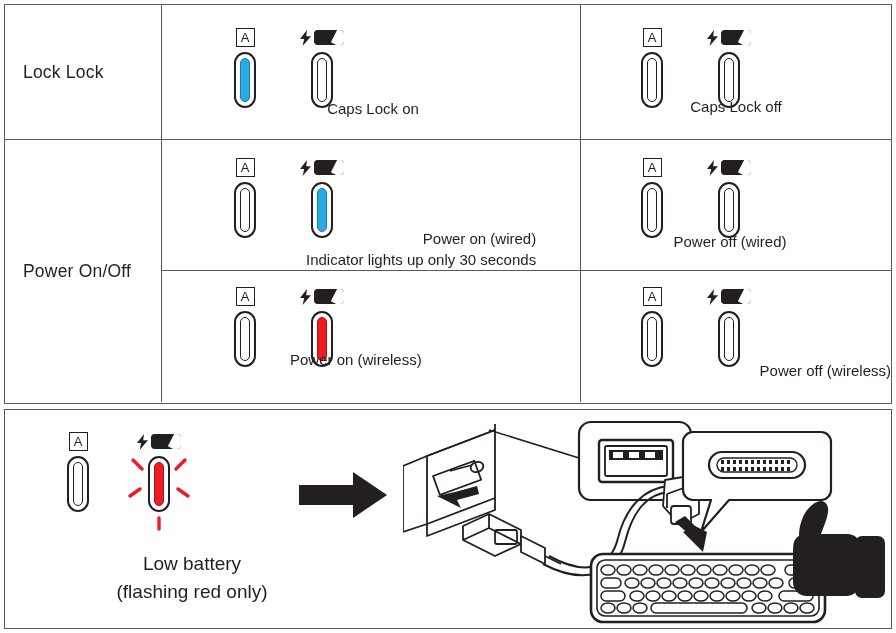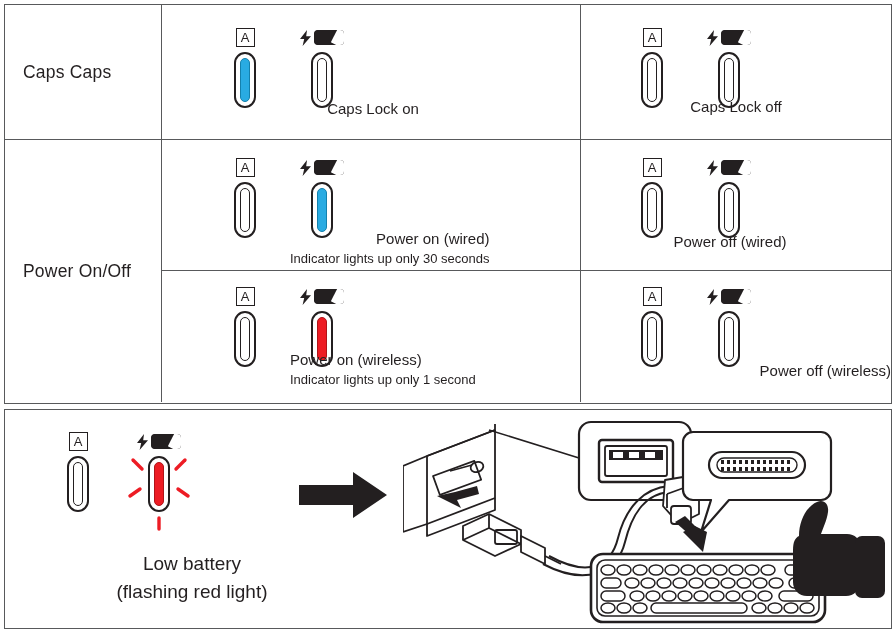--- a/index.html
+++ b/index.html
@@ -131,22 +131,23 @@
 
   .caption {
     position: absolute;
     text-align: center;
     font-size: 15px;
     line-height: 1.25;
     white-space: nowrap;
   }
   .caption .sub {
     display: block;
-    font-size: 13px;
+    font-size: 15px;
     margin-top: 2px;
+    margin-left: 16px;
   }
 
   
   .bottom-panel {
     position: absolute;
     left: 4px; top: 409px;
     width: 888px; height: 220px;
     border: 1.5px solid #58595b;
     background: #fff;
   }
@@ -165,21 +166,21 @@
 </head>
 <body>
 
 <div class="sheet">
 
   <div class="status-table">
 
     <div class="tbl-row row-capslock">
 
       <div class="cell-label">
-        <span>Caps Caps</span>
+        <span>Lock Lock</span>
       </div>
 
       <div class="cell-mid">
         <div class="led-group" style="left:72px; top:23px;">
 
           <div class="led-unit">
             <div class="cap-icon">
               <span>A</span>
             </div>
             <div class="led on-blue">
@@ -329,21 +330,20 @@
                       <span class="batt-frame"></span>
                     </span>
                 </div>
                 <div class="led on-red">
                     <span class="core"></span>
                   </div>
               </div>
             </div>
             <div class="caption" style="left:128px; top:80px; text-align:left;">
               <span>Power on (wireless)</span>
-              <span class="sub">Indicator lights up only 1 second</span>
             </div>
           </div>
 
           <div class="cell-right">
             <div class="led-group" style="left:60px; top:16px;">
               <div class="led-unit">
                 <div class="cap-icon">
                   <span>A</span>
                 </div>
                 <div class="led">
@@ -411,21 +411,21 @@
                 <span class="core"></span>
               </div>
           </div>
         </div>
 
       </div>
     </div>
 
     <div class="lowbatt-caption">
       <div>Low battery</div>
-      <div>(flashing red light)</div>
+      <div>(flashing red only)</div>
     </div>
 
     <svg class="arrow-svg" width="88" height="46" viewBox="0 0 88 46">
       <polygon points="0,13 54,13 54,0 88,23 54,46 54,33 0,33" fill="#231f20"></polygon>
     </svg>
 
     <svg class="illus" width="486" height="214" viewBox="0 0 486 214">
       <g fill="none" stroke="#231f20" stroke-width="1.8" stroke-linejoin="round">
 
         <g>

